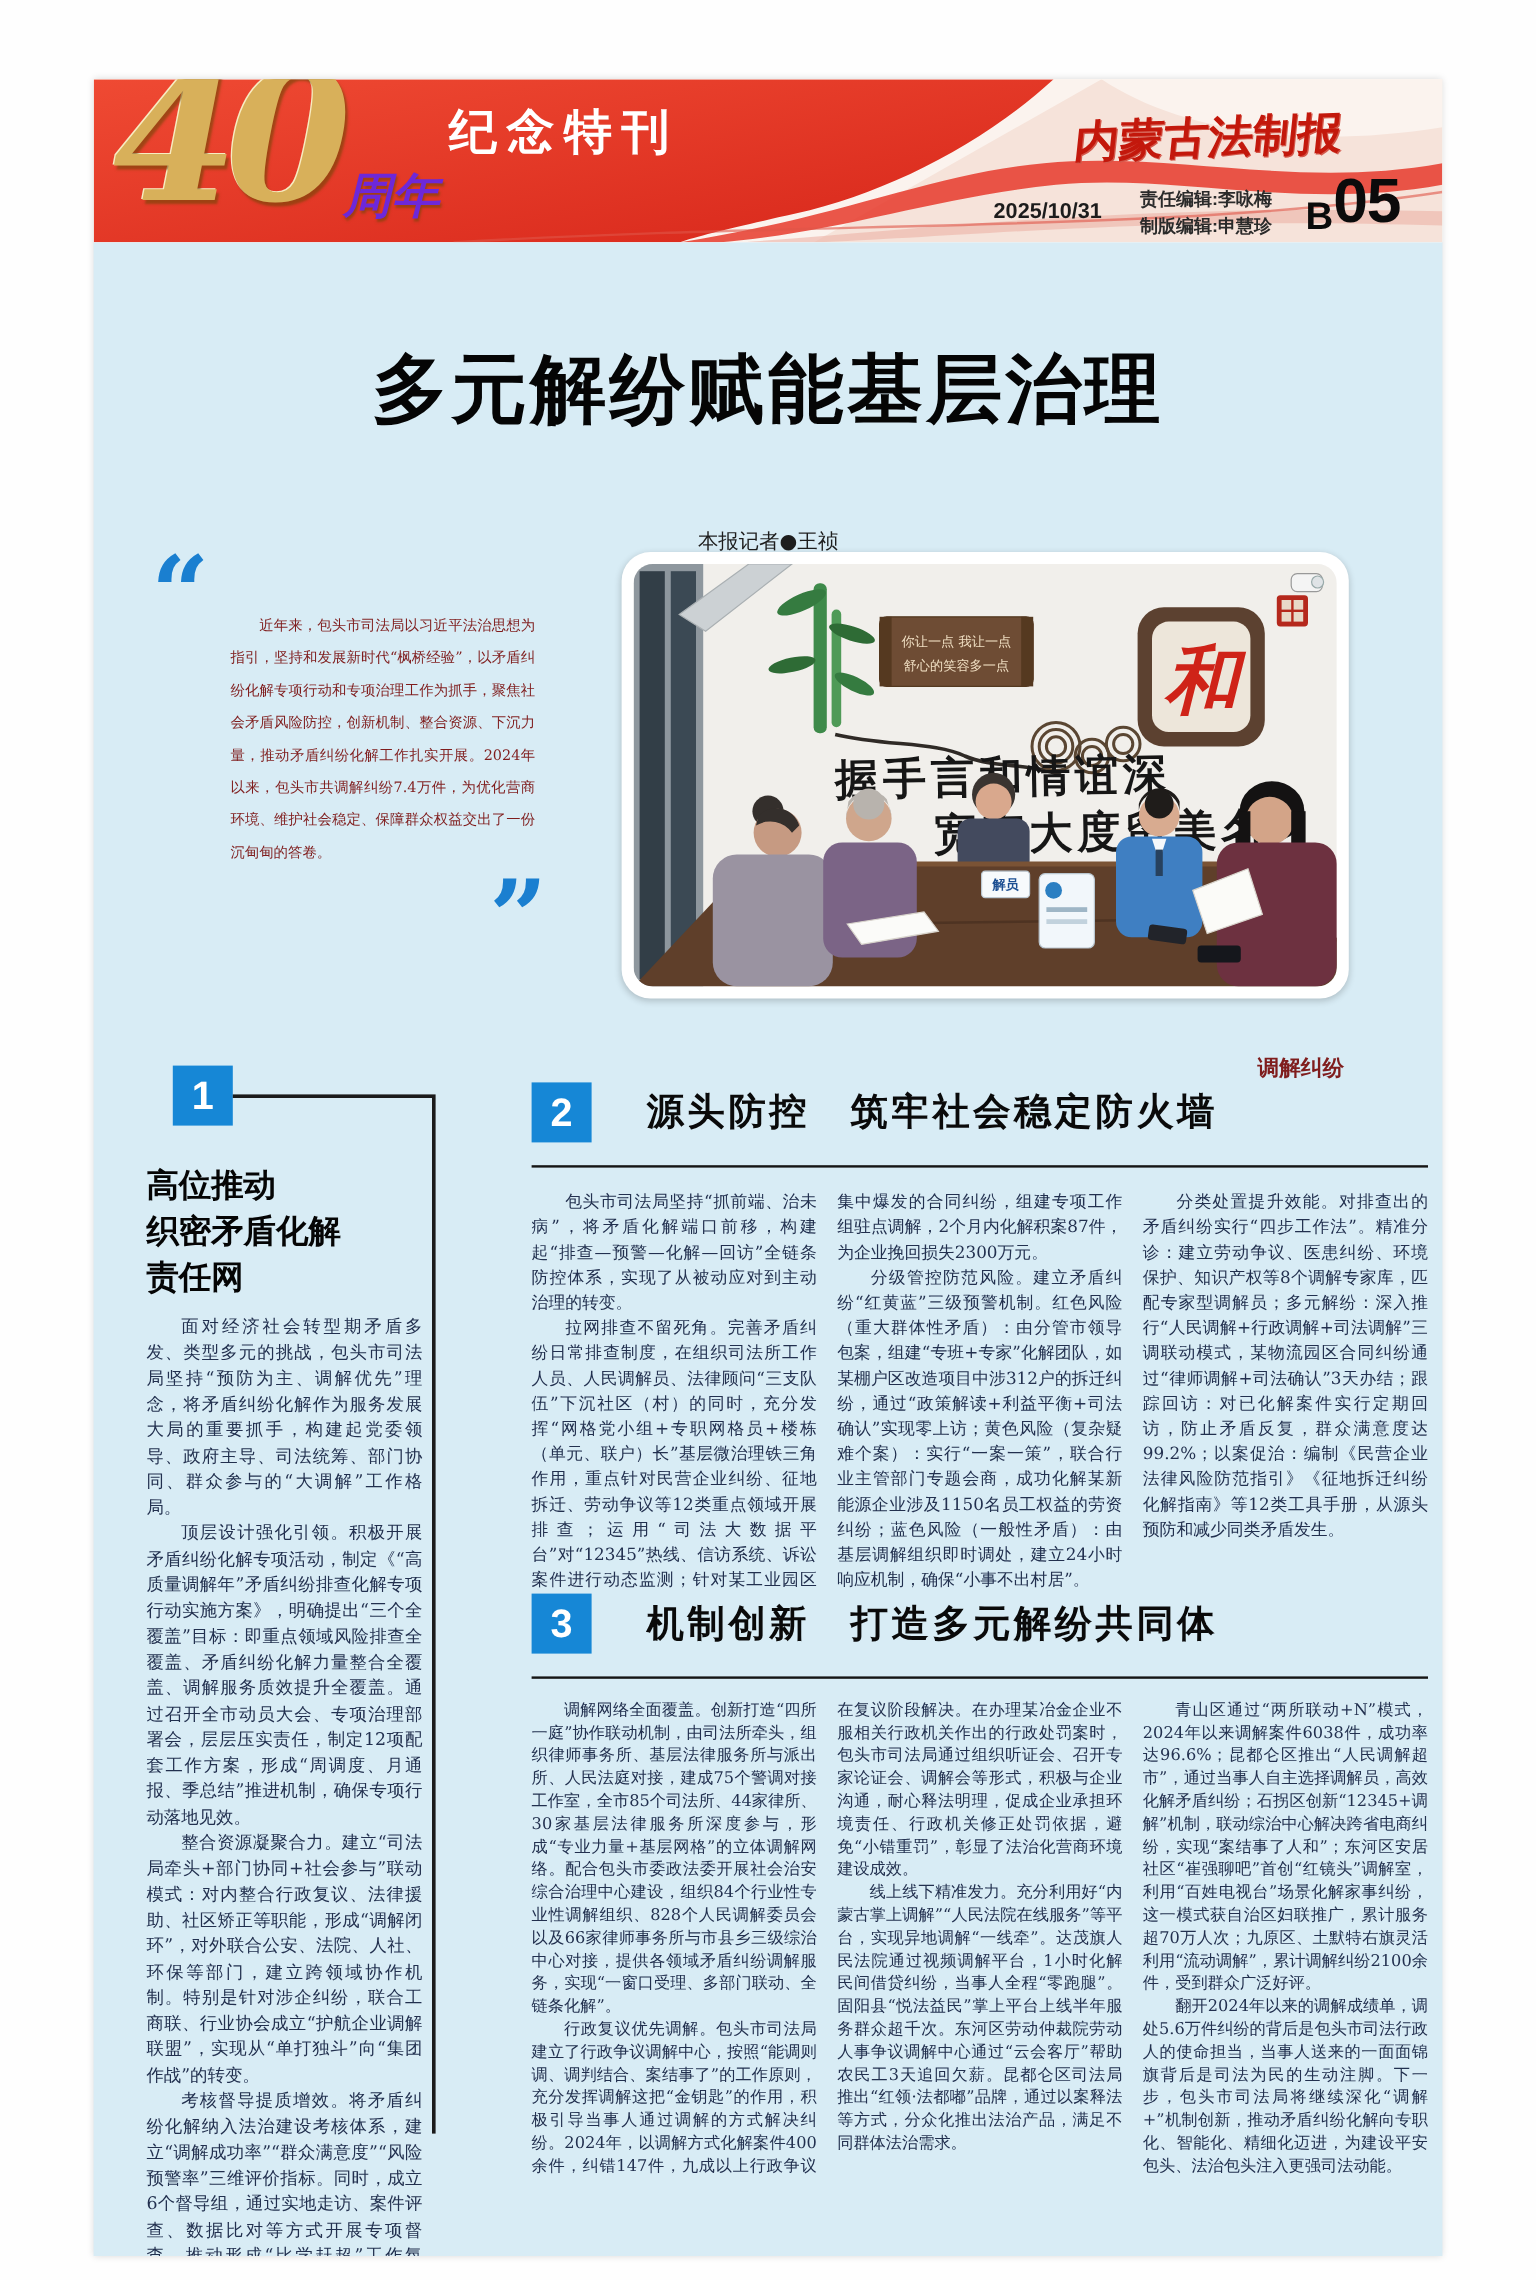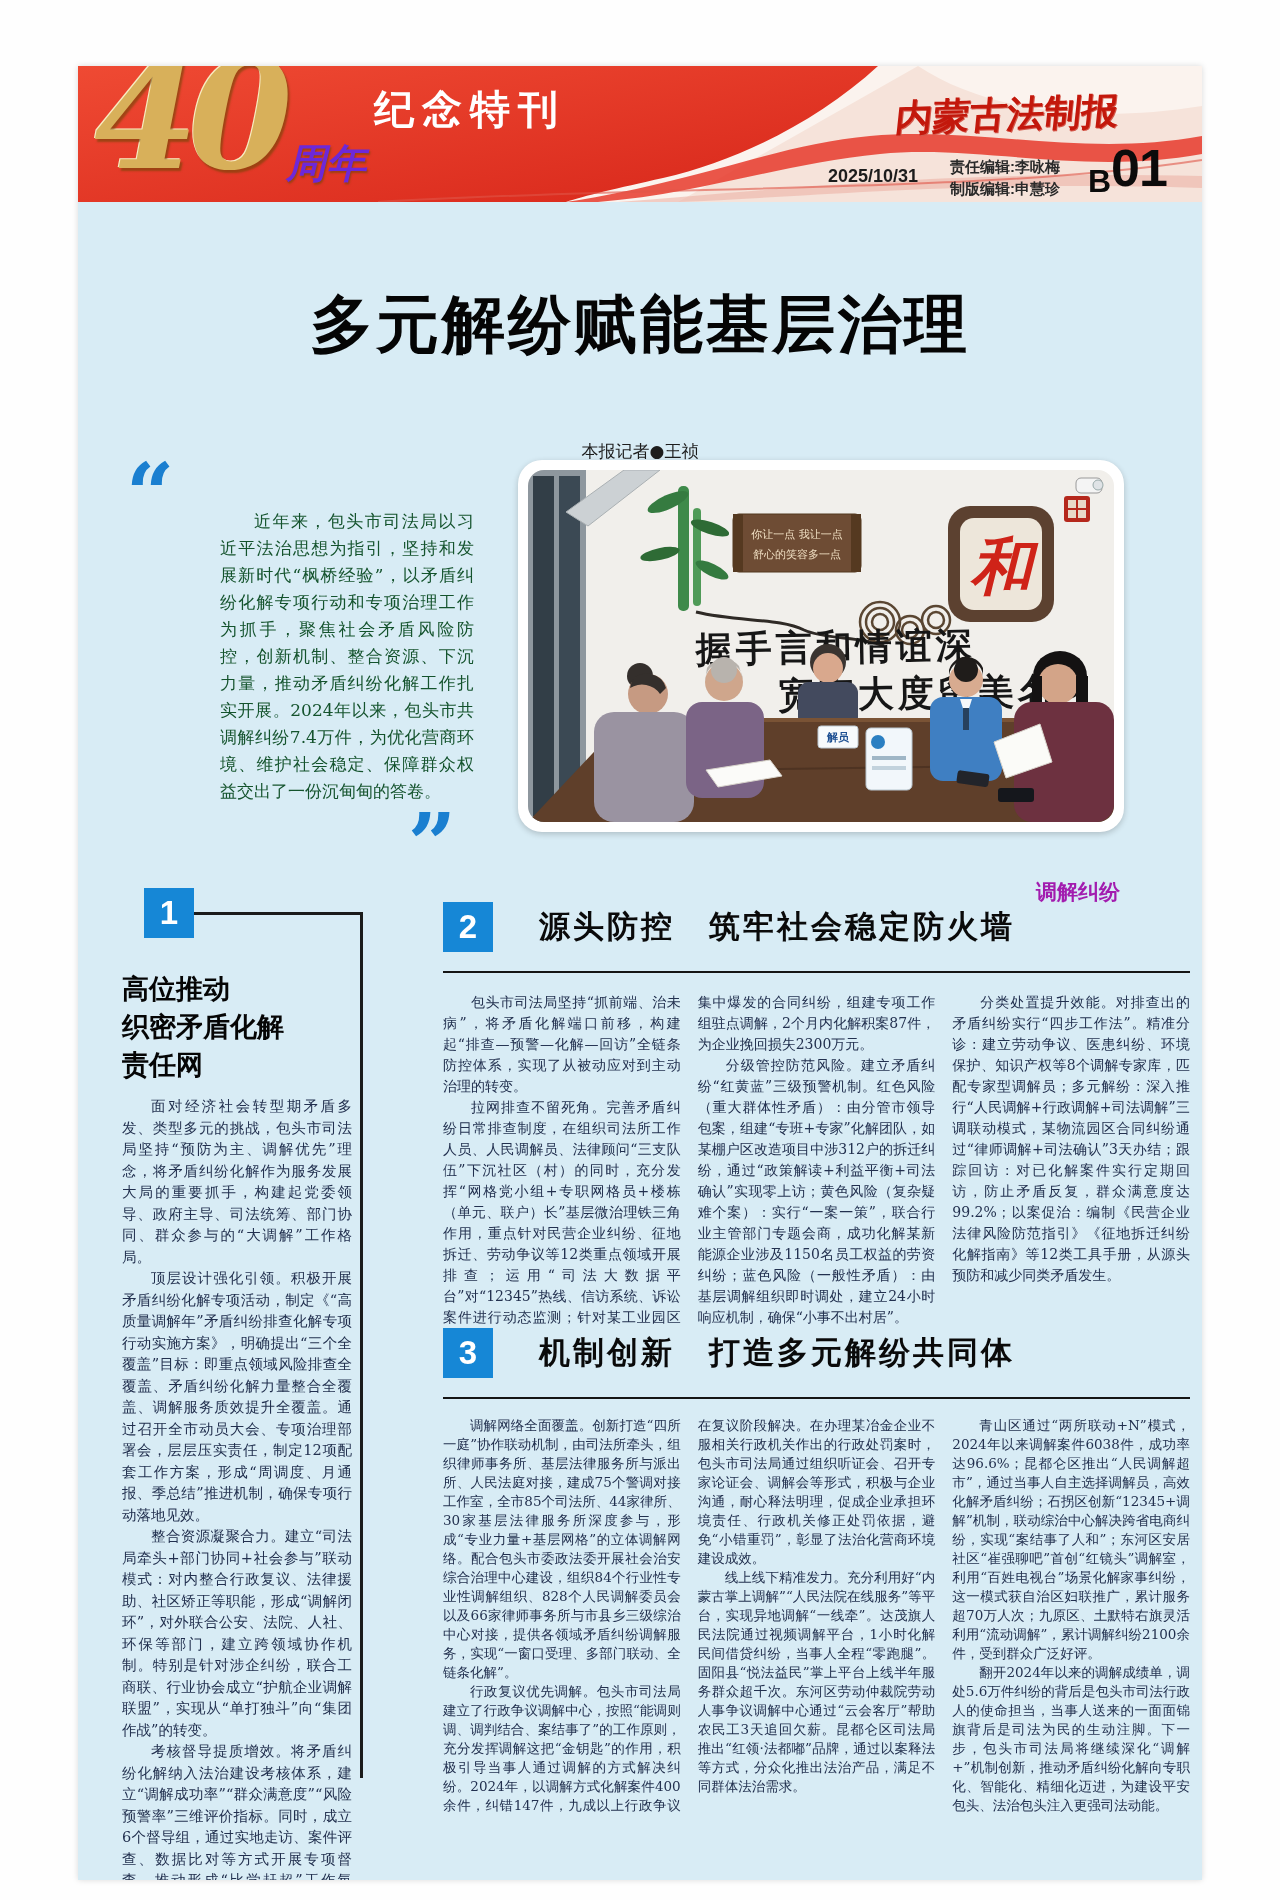--- a/index.html
+++ b/index.html
@@ -32,28 +32,28 @@
   .headline{position:absolute;left:0;top:80px;width:1124px;box-sizing:border-box;
         text-align:center;font-size:63px;font-weight:900;color:#050505;letter-spacing:3px;}
   .subtitle{position:absolute;left:0;top:186px;width:1124px;text-align:center;font-size:26px;font-weight:900;
         color:#0a0a0a;font-family:"Liberation Sans",sans-serif;letter-spacing:2px;}
   .byline{position:absolute;left:0;top:238px;width:1124px;text-align:center;font-size:17px;color:#1d1d1d;}
 
   .lede{position:absolute;left:48px;top:266px;width:342px;}
   .openq,.closeq{position:absolute;font-size:84px;font-weight:900;color:#1a7fd0;line-height:0;font-family:"DejaVu Serif",serif;}
   .openq{left:0;top:26px;}
   .closeq{right:12px;bottom:-40px;}
-  .ledetext{margin:40px 6px 0 94px;width:254px;font-size:17px;line-height:27px;text-align:justify;
-        text-indent:2em;color:#14532d;}
+  .ledetext{margin:40px 6px 0 66px;width:254px;font-size:12px;line-height:27px;text-align:justify;
+        text-indent:2em;color:#7f1d1d;}
 
   .photo{position:absolute;left:440px;top:258px;width:586px;height:352px;background:#fff;border-radius:24px;
         padding:10px;box-shadow:0 2px 6px rgba(0,0,0,.2);}
   .photo svg{border-radius:16px;display:block;}
-  .photo-caption{position:absolute;left:856px;top:676px;width:186px;text-align:right;font-size:21px;
-        font-weight:bold;color:#a21caf;}
+  .photo-caption{position:absolute;left:856px;top:676px;width:186px;text-align:right;font-size:18px;
+        font-weight:bold;color:#7f1d1d;}
 
   .badge{width:50px;height:50px;background:#1687d6;color:#fff;font-size:33px;font-weight:900;
         font-family:"Liberation Sans",sans-serif;display:flex;align-items:center;justify-content:center;}
   .s1badge{position:absolute;left:66px;top:686px;}
   .s1hline{position:absolute;left:116px;top:710px;width:166px;height:3px;background:#1b1b1b;}
   .s1vline{position:absolute;left:282px;top:710px;width:3px;height:866px;background:#1b1b1b;}
   .s1head{position:absolute;left:44px;top:768px;font-size:27px;line-height:38px;font-weight:900;color:#050505;}
   .s1body{position:absolute;left:44px;top:894px;width:230px;font-size:14.5px;line-height:21.5px;
         text-align:justify;color:#22304f;}
   .s1body p,.colbody p{margin:0;text-indent:2em;}
@@ -93,21 +93,21 @@
     <div class="num40">40</div>
     <div class="zhounian">周年</div>
     <div class="special">纪念特刊</div>
     <div class="masthead">内蒙古法制报</div>
     <div class="bdate">2025/10/31</div>
     <div class="editors">
       <div>责任编辑:李咏梅</div>
       <div>制版编辑:申慧珍</div>
     </div>
     <div class="pagenum">
-      <span class="pl">B</span><span class="pn">01</span>
+      <span class="pl">B</span><span class="pn">05</span>
     </div>
   </div>
 
   <div class="main">
 
     <div class="headline">多元解纷赋能基层治理</div>
     <div class="byline">本报记者●王祯</div>
 
     <div class="lede">
       <span class="openq">“</span>

